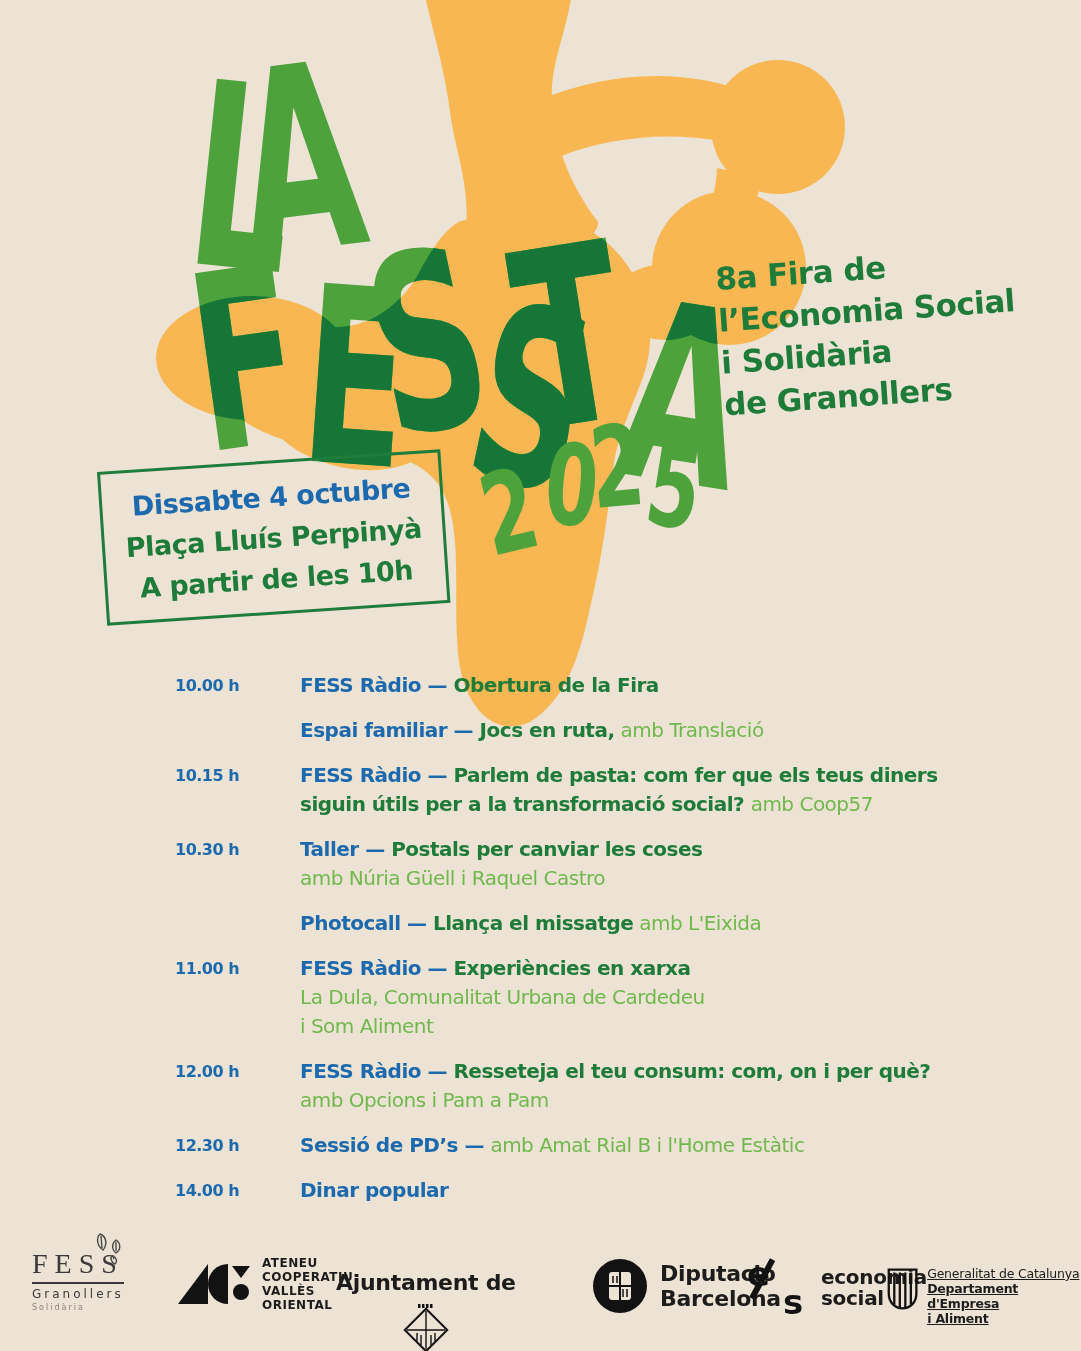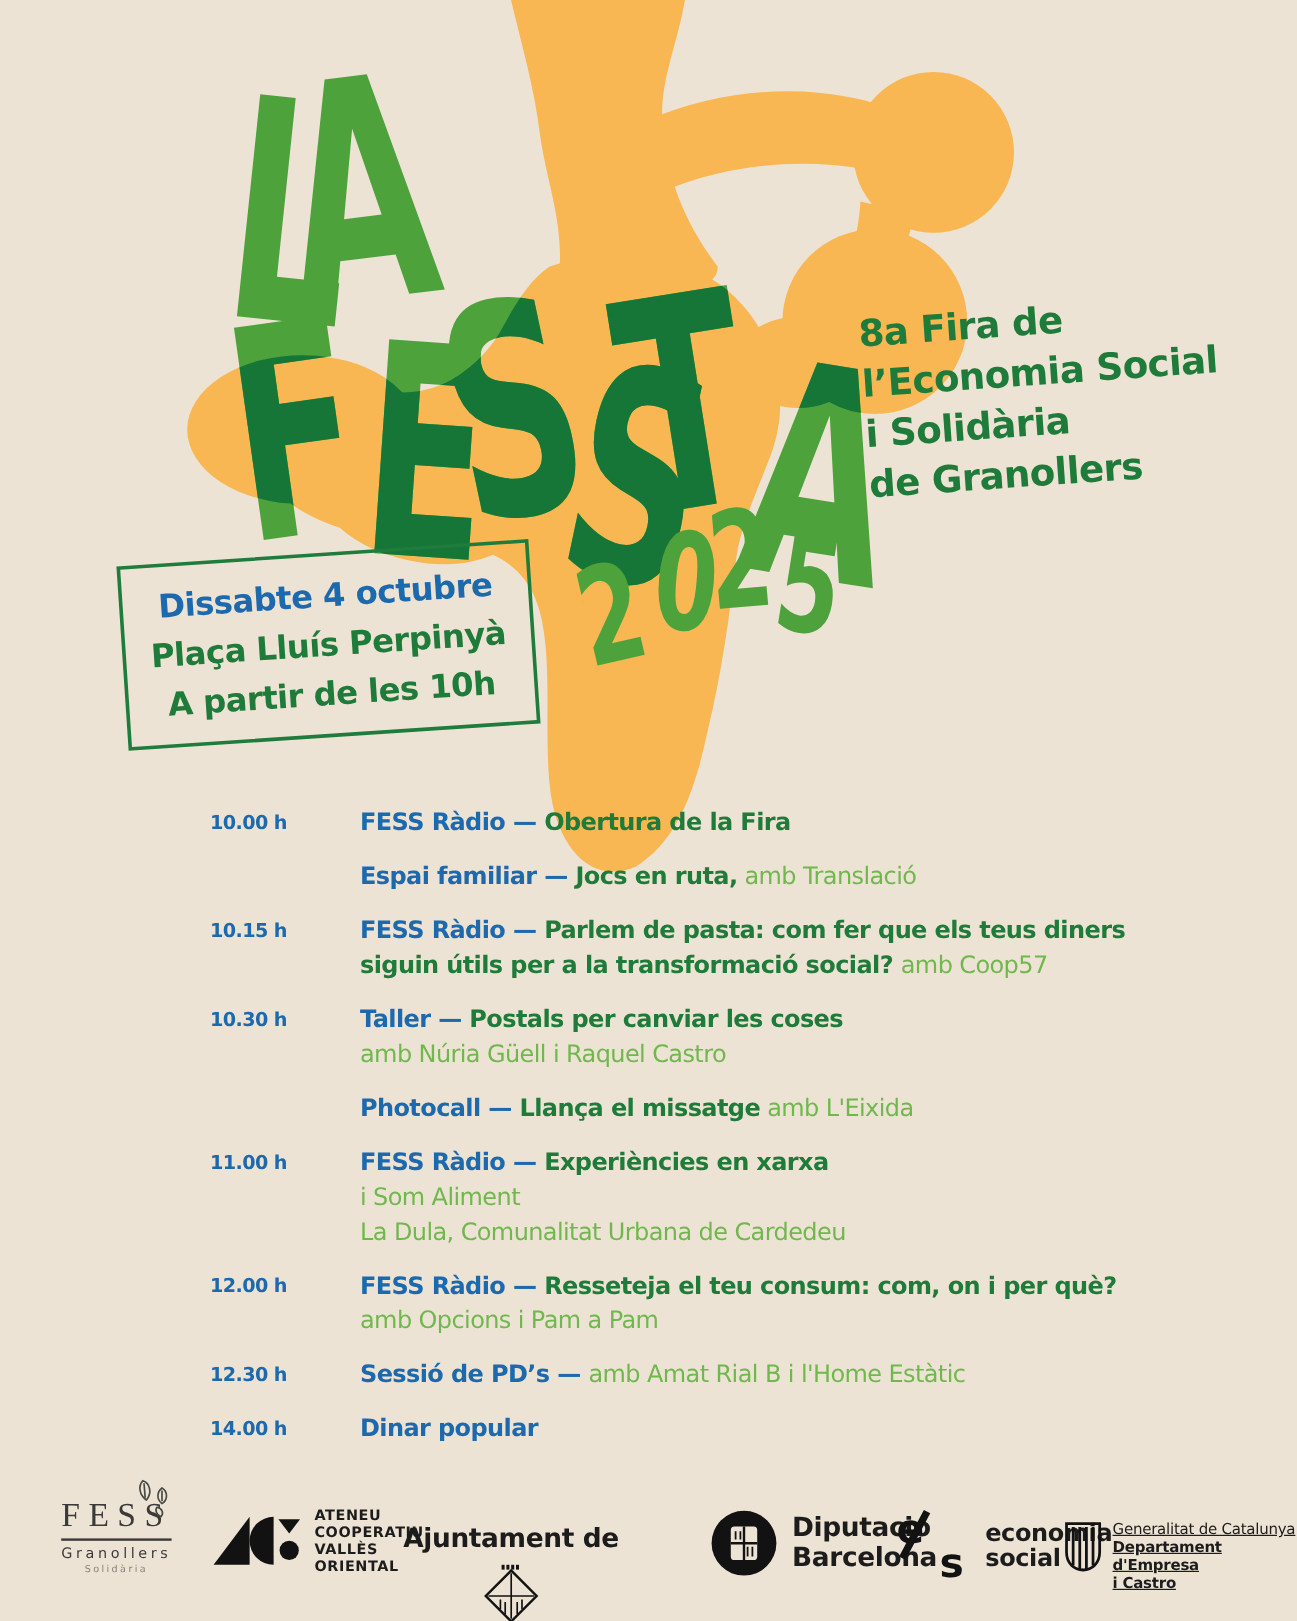--- a/index.html
+++ b/index.html
@@ -36,21 +36,21 @@
     font-size:16px;line-height:29px;letter-spacing:-0.5px;
   }
   .sched-body{width:645px;font-size:20px;line-height:29px;letter-spacing:-0.5px;}
   .seg-blue{color:#1C69AE;font-weight:bold;}
   .seg-dark{color:#1E7B39;font-weight:bold;}
   .seg-light{color:#70B84D;font-weight:normal;}
 
   
   .footer{position:absolute;left:0;top:1240px;width:1081px;height:111px;z-index:3;color:#1C1C1C;}
   .logo{position:absolute;}
-  .logo-fess{left:42px;top:8px;width:110px;text-align:center;}
+  .logo-fess{left:32px;top:8px;width:110px;}
   .fess-word{
     font-family:"Liberation Serif","DejaVu Serif",serif;font-size:28px;letter-spacing:7px;
     color:#3a3a3a;border-bottom:2px solid #3a3a3a;padding-bottom:2px;display:inline-block;
   }
   .fess-leaves{position:absolute;right:-4px;top:-16px;}
   .fess-sub1{font-size:12px;letter-spacing:3px;color:#3a3a3a;margin-top:3px;}
   .fess-sub2{font-size:8px;letter-spacing:2px;color:#8a8378;margin-top:2px;}
 
   .logo-ateneu{left:176px;top:16px;display:flex;align-items:center;gap:10px;}
   .ateneu-text{font-size:12px;font-weight:bold;line-height:14px;letter-spacing:0.5px;}
@@ -169,22 +169,22 @@
 
     <div class="sched-row">
       <div class="sched-time"></div>
       <div class="sched-body"><span class="seg-blue">Photocall — </span><span class="seg-dark">Llança el missatge</span><span class="seg-light"> amb L'Eixida</span></div>
     </div>
 
     <div class="sched-row">
       <div class="sched-time">11.00 h</div>
       <div class="sched-body">
         <div><span class="seg-blue">FESS Ràdio — </span><span class="seg-dark">Experiències en xarxa</span></div>
+        <div class="seg-light">La Dula, Comunalitat Urbana de Cardedeu</div>
         <div class="seg-light">i Som Aliment</div>
-        <div class="seg-light">La Dula, Comunalitat Urbana de Cardedeu</div>
       </div>
     </div>
 
     <div class="sched-row">
       <div class="sched-time">12.00 h</div>
       <div class="sched-body"><span class="seg-blue">FESS Ràdio — </span><span class="seg-dark">Resseteja el teu consum: com, on i per què? </span><span class="seg-light">amb Opcions i Pam a Pam</span></div>
     </div>
 
     <div class="sched-row">
       <div class="sched-time">12.30 h</div>
@@ -282,18 +282,18 @@
     <div class="logo logo-generalitat">
       <svg width="36" height="46" viewBox="0 0 36 46">
         <path d="M3,2 L33,2 L33,28 C33,38 26,44 18,44 C10,44 3,38 3,28 Z" fill="none" stroke="#121212" stroke-width="2.5"></path>
         <g stroke="#121212" stroke-width="2.5">
           <path d="M9,5 L9,40 M15,5 L15,43 M21,5 L21,43 M27,5 L27,40"></path>
         </g>
       </svg>
       <div class="gen-text">
         <div>Generalitat de Catalunya</div>
         <div class="gen-bold">Departament d'Empresa</div>
-        <div class="gen-bold">i Castro</div>
+        <div class="gen-bold">i Aliment</div>
       </div>
     </div>
 
   </div>
 </div>
 
 </body></html>

